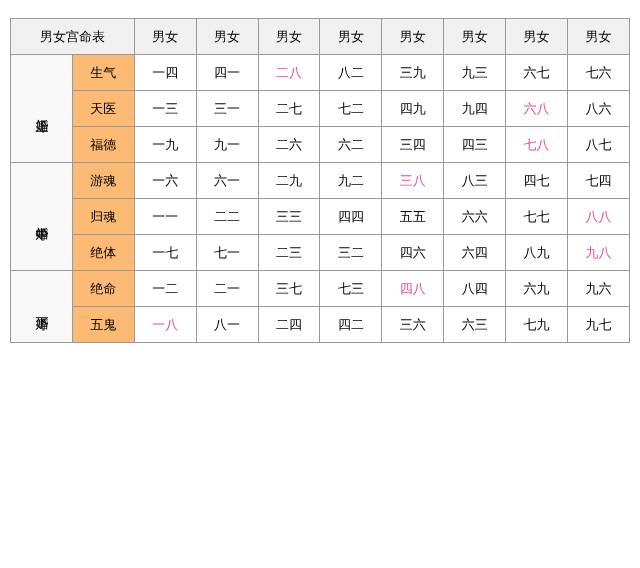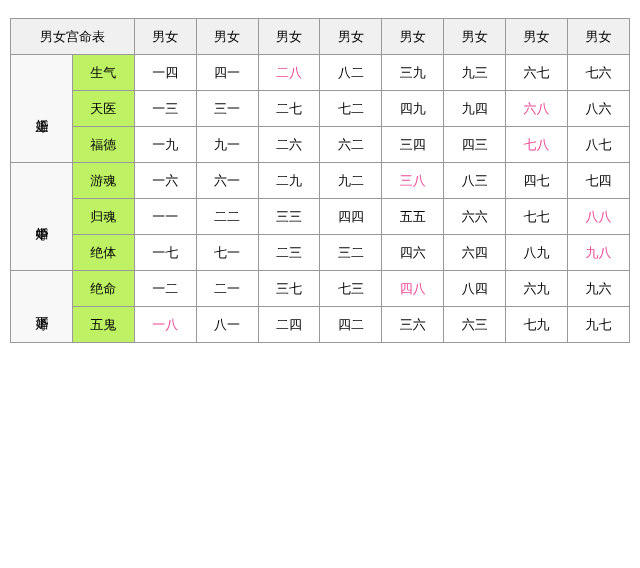--- a/index.html
+++ b/index.html
@@ -33,21 +33,21 @@
       font-weight: normal;
       margin-top: 48px;
     }
     .red { color: #ec4899; }
     .group-header {
       writing-mode: vertical-rl;
       text-orientation: mixed;
       background: #f8f8f8;
     }
     .row-label {
-      background: #bef264;
+      background: #fdba74;
     }
     .col-header {
       background: #f0f0f0;
     }
   </style>
 </head>
 <body>
 
 <div class="page-title"></div>
 

